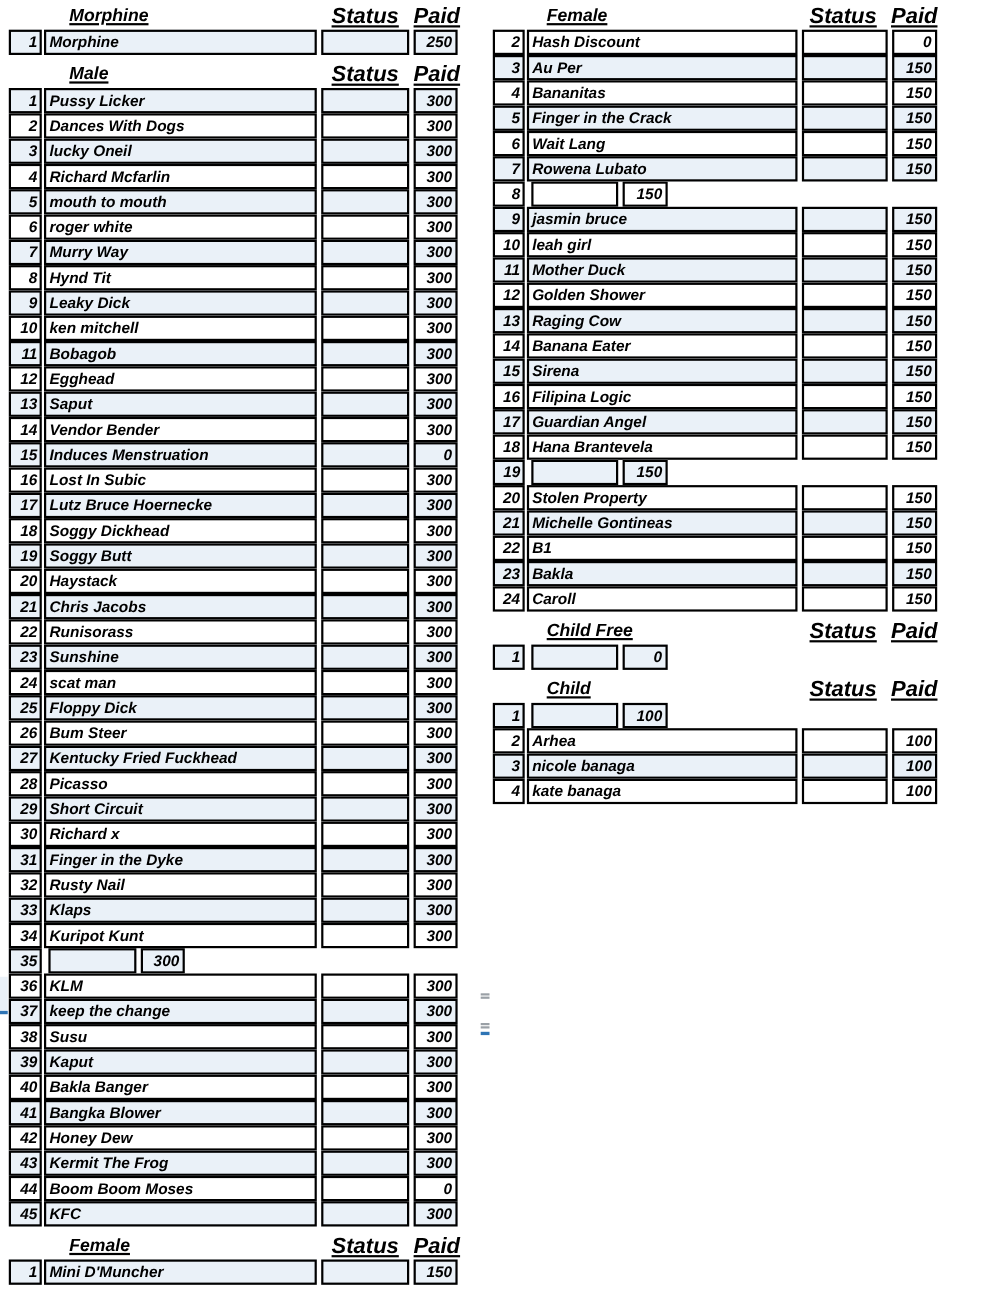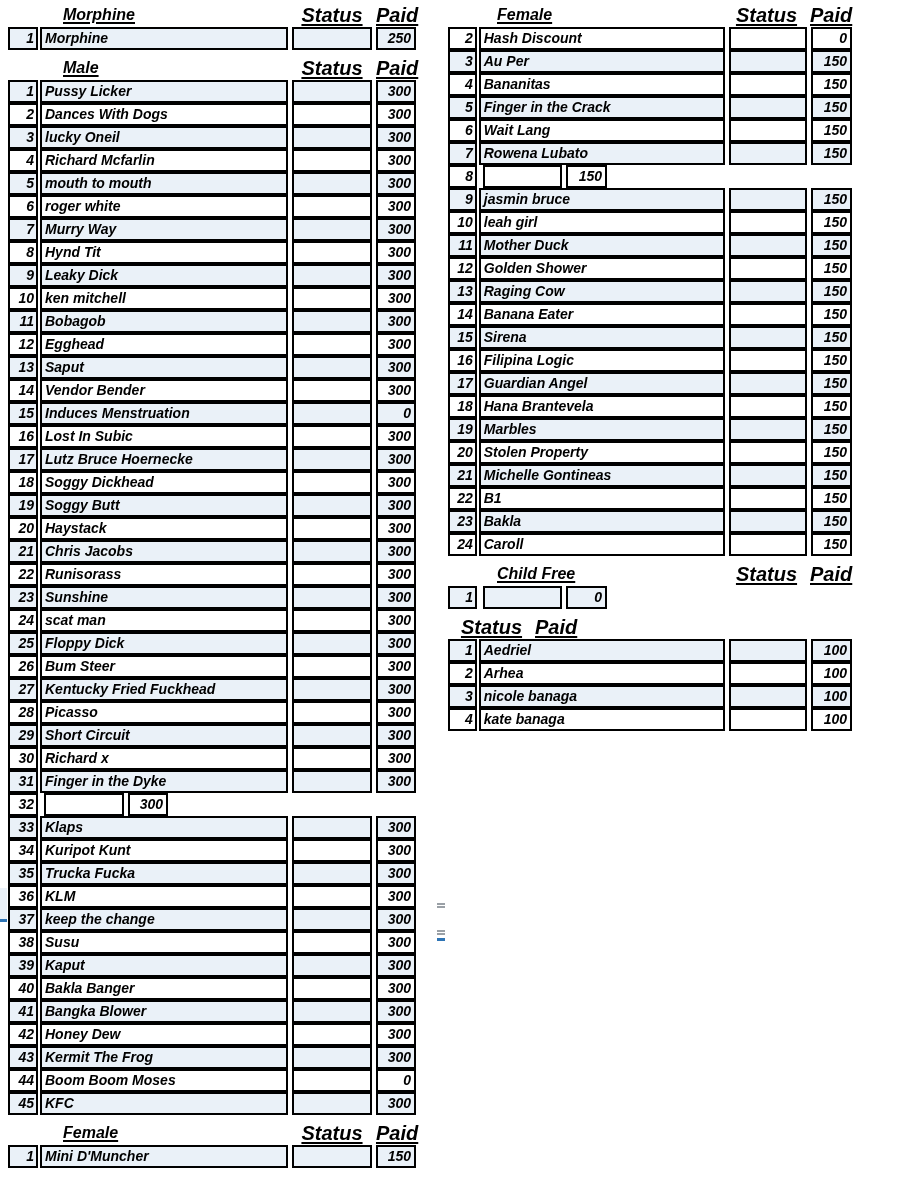--- a/index.html
+++ b/index.html
@@ -262,38 +262,38 @@
           <div class="cell paid">300</div>
         </div>
         <div class="row odd">
           <div class="cell num">31</div>
           <div class="cell name">Finger in the Dyke</div>
           <div class="cell status"></div>
           <div class="cell paid">300</div>
         </div>
         <div class="row even">
           <div class="cell num">32</div>
+          <div class="cell name">Rusty Nail</div>
           <div class="cell status"></div>
           <div class="cell paid">300</div>
         </div>
         <div class="row odd">
           <div class="cell num">33</div>
           <div class="cell name">Klaps</div>
           <div class="cell status"></div>
           <div class="cell paid">300</div>
         </div>
         <div class="row even">
           <div class="cell num">34</div>
           <div class="cell name">Kuripot Kunt</div>
           <div class="cell status"></div>
           <div class="cell paid">300</div>
         </div>
         <div class="row odd">
           <div class="cell num">35</div>
-          <div class="cell name">Trucka Fucka</div>
           <div class="cell status"></div>
           <div class="cell paid">300</div>
         </div>
         <div class="row even">
           <div class="cell num">36</div>
           <div class="cell name">KLM</div>
           <div class="cell status"></div>
           <div class="cell paid">300</div>
         </div>
         <div class="row odd">
@@ -468,21 +468,20 @@
           <div class="cell paid">150</div>
         </div>
         <div class="row even">
           <div class="cell num">18</div>
           <div class="cell name">Hana Brantevela</div>
           <div class="cell status"></div>
           <div class="cell paid">150</div>
         </div>
         <div class="row odd">
           <div class="cell num">19</div>
-          <div class="cell name">Marbles</div>
           <div class="cell status"></div>
           <div class="cell paid">150</div>
         </div>
         <div class="row even">
           <div class="cell num">20</div>
           <div class="cell name">Stolen Property</div>
           <div class="cell status"></div>
           <div class="cell paid">150</div>
         </div>
         <div class="row odd">
@@ -517,26 +516,26 @@
           <div class="paid-header">Paid</div>
         </div>
         <div class="row odd">
           <div class="cell num">1</div>
           <div class="cell status"></div>
           <div class="cell paid">0</div>
         </div>
       </div>
       <div class="table-section">
         <div class="table-header">
+          <div class="title-wrap"><span class="title">Child</span></div>
           <div class="status-header">Status</div>
           <div class="paid-header">Paid</div>
         </div>
         <div class="row odd">
           <div class="cell num">1</div>
-          <div class="cell name">Aedriel</div>
           <div class="cell status"></div>
           <div class="cell paid">100</div>
         </div>
         <div class="row even">
           <div class="cell num">2</div>
           <div class="cell name">Arhea</div>
           <div class="cell status"></div>
           <div class="cell paid">100</div>
         </div>
         <div class="row odd">

